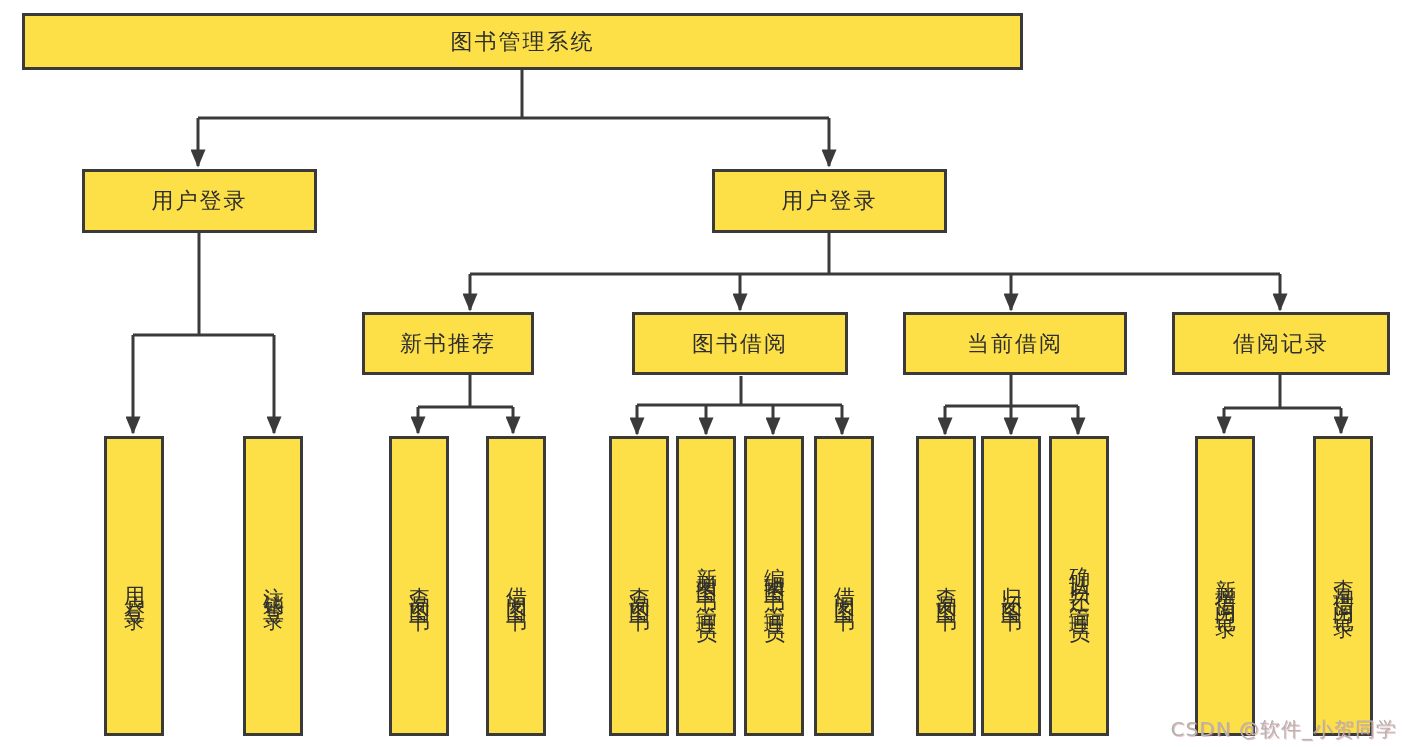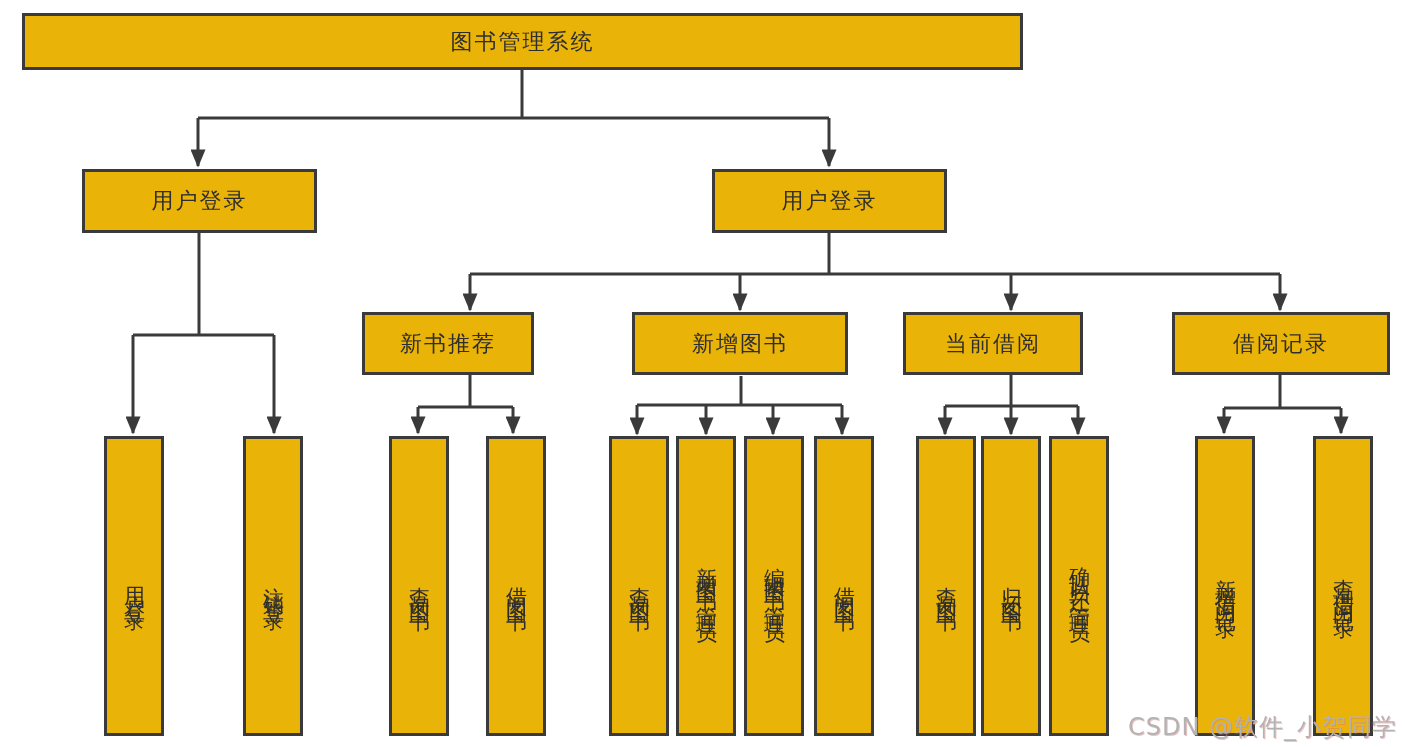--- a/index.html
+++ b/index.html
@@ -7,21 +7,21 @@
     position:relative;
     width:1405px;height:747px;
     background:#ffffff;
     font-family:"DejaVu Sans","Liberation Sans",sans-serif;
     overflow:hidden;
   }
   #wires{position:absolute;left:0;top:0;z-index:1;}
   .node{
     position:absolute;
     box-sizing:border-box;
-    background:#eab308;
+    background:#fde047;
     border:3px solid #3a3a3a;
     color:#2e2e2e;
     display:flex;align-items:center;justify-content:center;
     z-index:2;
   }
   .hbox{
     font-size:22px;
     letter-spacing:2px;
     white-space:nowrap;
   }
@@ -30,21 +30,21 @@
     writing-mode:vertical-rl;
     text-orientation:mixed;
     letter-spacing:8px;
     line-height:1;
     text-align:center;
   }
   #watermark{
     position:absolute;
     right:8px;bottom:4px;
     z-index:3;
-    font-size:24px;
+    font-size:20px;
     letter-spacing:1px;
     color:#b3b3b3;
     text-shadow:1px 1px 0 rgba(222,120,120,0.45);
     white-space:nowrap;
   }
 </style>
 </head>
 <body>
 
 <div id="canvas">
@@ -98,22 +98,22 @@
       <path d="M1341,408 V433" marker-end="url(#arrow)"></path>
     </g>
   </svg>
 
   <div class="node hbox" style="left:22px;top:13px;width:1001px;height:57px">图书管理系统</div>
 
   <div class="node hbox" style="left:82px;top:169px;width:235px;height:64px">用户登录</div>
   <div class="node hbox" style="left:712px;top:169px;width:235px;height:64px">用户登录</div>
 
   <div class="node hbox" style="left:362px;top:312px;width:172px;height:63px">新书推荐</div>
-  <div class="node hbox" style="left:632px;top:312px;width:216px;height:63px">新增图书</div>
-  <div class="node hbox" style="left:903px;top:312px;width:180px;height:63px">当前借阅</div>
+  <div class="node hbox" style="left:632px;top:312px;width:216px;height:63px">图书借阅</div>
+  <div class="node hbox" style="left:903px;top:312px;width:224px;height:63px">当前借阅</div>
   <div class="node hbox" style="left:1172px;top:312px;width:218px;height:63px">借阅记录</div>
 
   <div class="node vbox" style="left:104px;top:436px;width:60px;height:300px">用户登录</div>
   <div class="node vbox" style="left:243px;top:436px;width:60px;height:300px">注销登录</div>
 
   <div class="node vbox" style="left:389px;top:436px;width:60px;height:300px">查询图书</div>
   <div class="node vbox" style="left:486px;top:436px;width:60px;height:300px">借阅图书</div>
 
   <div class="node vbox" style="left:609px;top:436px;width:60px;height:300px">查询图书</div>
   <div class="node vbox" style="left:676px;top:436px;width:60px;height:300px">新增图书（管理员）</div>

